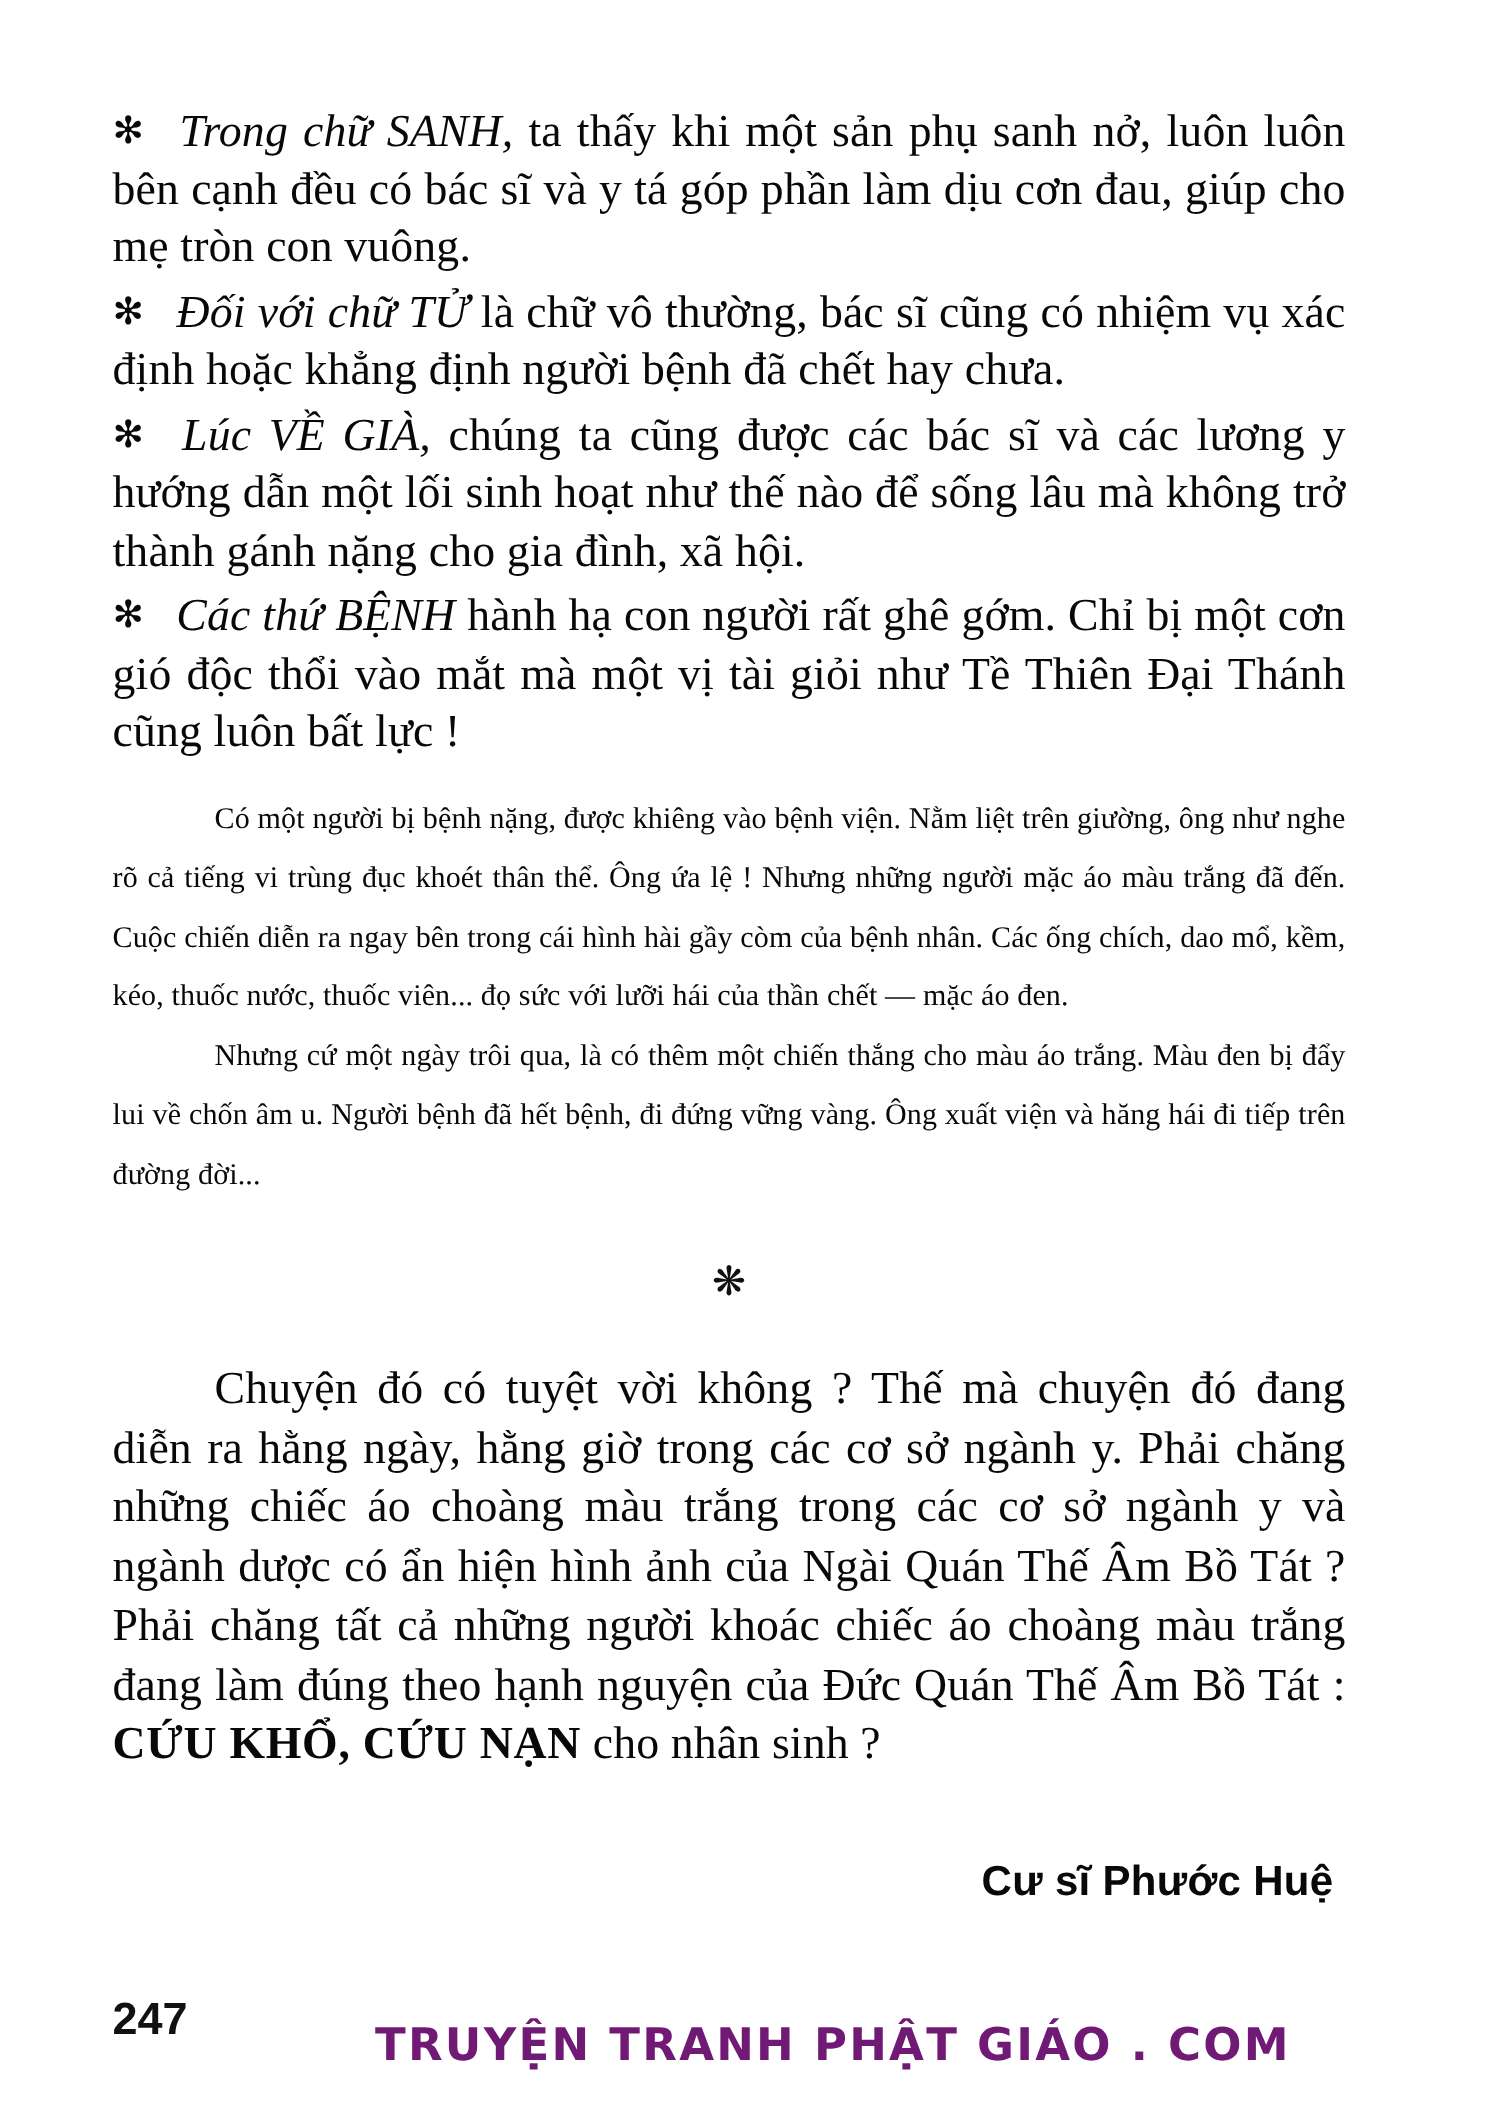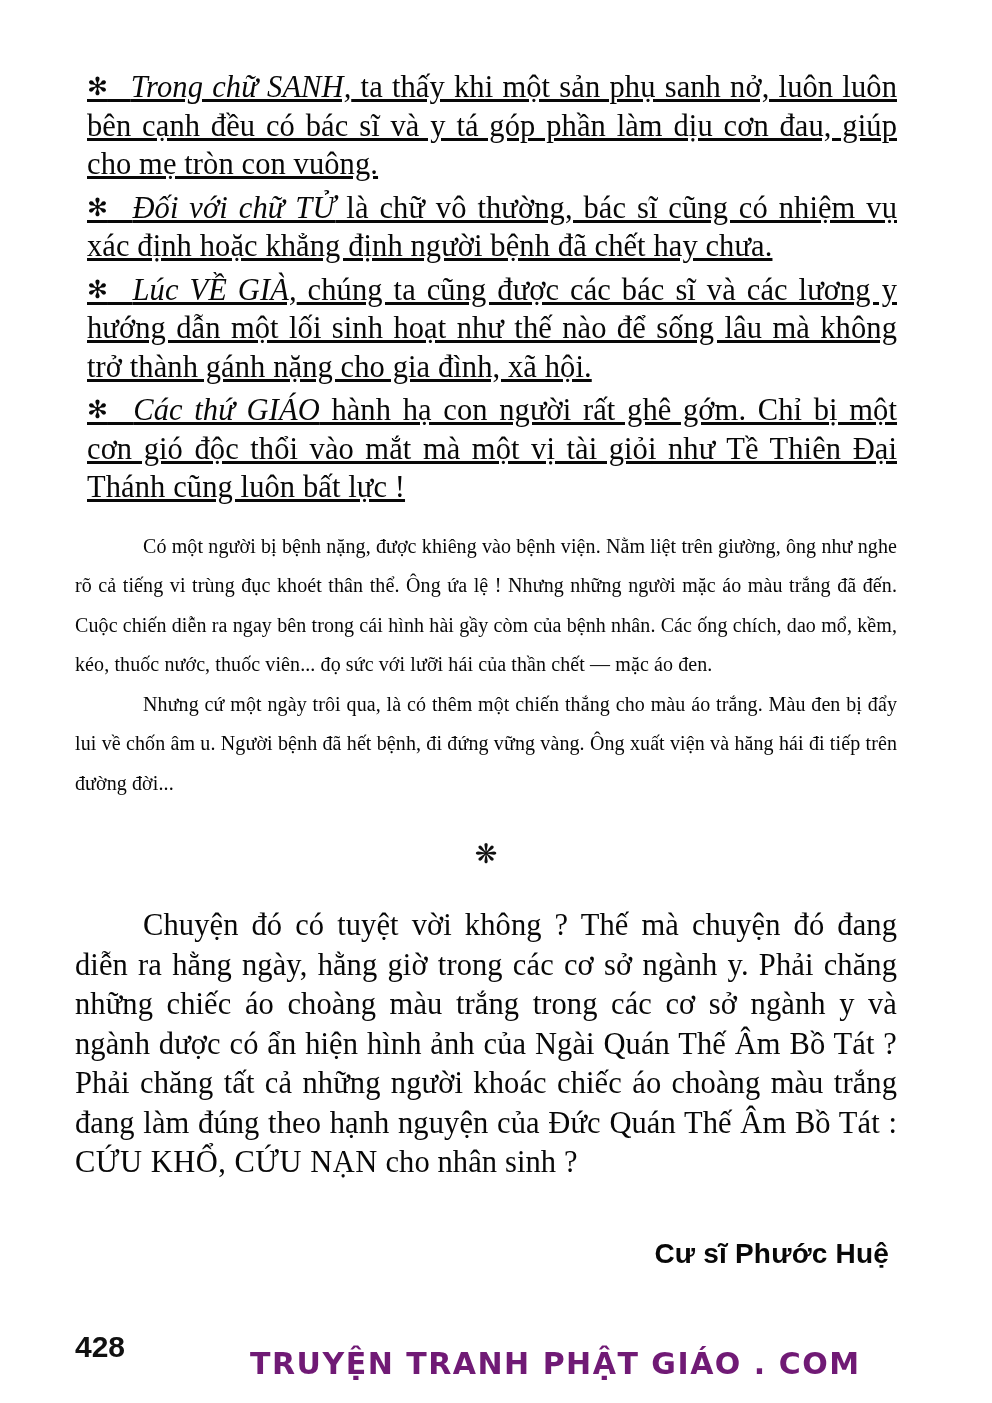--- a/index.html
+++ b/index.html
@@ -23,23 +23,22 @@
     width: 822px;
   }
 
   
   .bullet-item {
     position: relative;
     font-size: 30.5px;
     line-height: 38.5px;
     text-align: justify;
     text-justify: inter-word;
-    margin: 0 0 5px 12px;
+    margin: 0 0 5px 0;
     letter-spacing: 0.1px;
-    text-decoration: underline;
   }
   .bullet-item:last-of-type { margin-bottom: 0; }
   .bullet-glyph {
     font-size: 25px;
     line-height: 1;
     vertical-align: 2px;
     letter-spacing: 0;
   }
   .lead-italic {
     font-style: italic;
@@ -73,21 +72,21 @@
     font-size: 30.5px;
     line-height: 39.5px;
     text-align: justify;
     text-justify: inter-word;
     text-indent: 68px;
     margin: 0;
     margin-top: 38px;
     letter-spacing: 0.1px;
   }
   .strong-phrase {
-    font-weight: normal;
+    font-weight: bold;
     letter-spacing: 0.5px;
   }
 
   
   .signature {
     margin-top: 54px;
     text-align: right;
     font-family: "Liberation Sans", "DejaVu Sans", sans-serif;
     font-weight: bold;
     font-size: 28px;
@@ -138,36 +137,36 @@
 
     <p class="bullet-item">
       <span class="bullet-glyph">✻</span><span class="bullet-gap">&nbsp;</span><span class="lead-italic">Đối với chữ TỬ</span><span> là chữ vô thường, bác sĩ cũng có nhiệm vụ xác định hoặc khẳng định người bệnh đã chết hay chưa.</span>
     </p>
 
     <p class="bullet-item">
       <span class="bullet-glyph">✻</span><span class="bullet-gap">&nbsp;</span><span class="lead-italic">Lúc VỀ GIÀ,</span><span> chúng ta cũng được các bác sĩ và các lương y hướng dẫn một lối sinh hoạt như thế nào để sống lâu mà không trở thành gánh nặng cho gia đình, xã hội.</span>
     </p>
 
     <p class="bullet-item">
-      <span class="bullet-glyph">✻</span><span class="bullet-gap">&nbsp;</span><span class="lead-italic">Các thứ GIÁO</span><span> hành hạ con người rất ghê gớm. Chỉ bị một cơn gió độc thổi vào mắt mà một vị tài giỏi như Tề Thiên Đại Thánh cũng luôn bất lực !</span>
+      <span class="bullet-glyph">✻</span><span class="bullet-gap">&nbsp;</span><span class="lead-italic">Các thứ BỆNH</span><span> hành hạ con người rất ghê gớm. Chỉ bị một cơn gió độc thổi vào mắt mà một vị tài giỏi như Tề Thiên Đại Thánh cũng luôn bất lực !</span>
     </p>
 
     <p class="body-par par-gap-1">Có một người bị bệnh nặng, được khiêng vào bệnh viện. Nằm liệt trên giường, ông như nghe rõ cả tiếng vi trùng đục khoét thân thể. Ông ứa lệ ! Nhưng những người mặc áo màu trắng đã đến. Cuộc chiến diễn ra ngay bên trong cái hình hài gầy còm của bệnh nhân. Các ống chích, dao mổ, kềm, kéo, thuốc nước, thuốc viên... đọ sức với lưỡi hái của thần chết — mặc áo đen.</p>
 
     <p class="body-par par-gap-2">Nhưng cứ một ngày trôi qua, là có thêm một chiến thắng cho màu áo trắng. Màu đen bị đẩy lui về chốn âm u. Người bệnh đã hết bệnh, đi đứng vững vàng. Ông xuất viện và hăng hái đi tiếp trên đường đời...</p>
 
     <div class="divider">
       <span>❋</span>
     </div>
 
     <p class="closing-par">
       <span>Chuyện đó có tuyệt vời không ? Thế mà chuyện đó đang diễn ra hằng ngày, hằng giờ trong các cơ sở ngành y. Phải chăng những chiếc áo choàng màu trắng trong các cơ sở ngành y và ngành dược có ẩn hiện hình ảnh của Ngài Quán Thế Âm Bồ Tát ? Phải chăng tất cả những người khoác chiếc áo choàng màu trắng đang làm đúng theo hạnh nguyện của Đức Quán Thế Âm Bồ Tát : </span><span class="strong-phrase">CỨU KHỔ, CỨU NẠN</span><span> cho nhân sinh ?</span>
     </p>
 
     <div class="signature">Cư sĩ Phước Huệ</div>
 
   </div>
 
-  <div class="page-number">428</div>
+  <div class="page-number">247</div>
 
   <div class="watermark">TRUYỆN TRANH PHẬT GIÁO . COM</div>
 
 </div>
 
 </body></html>

